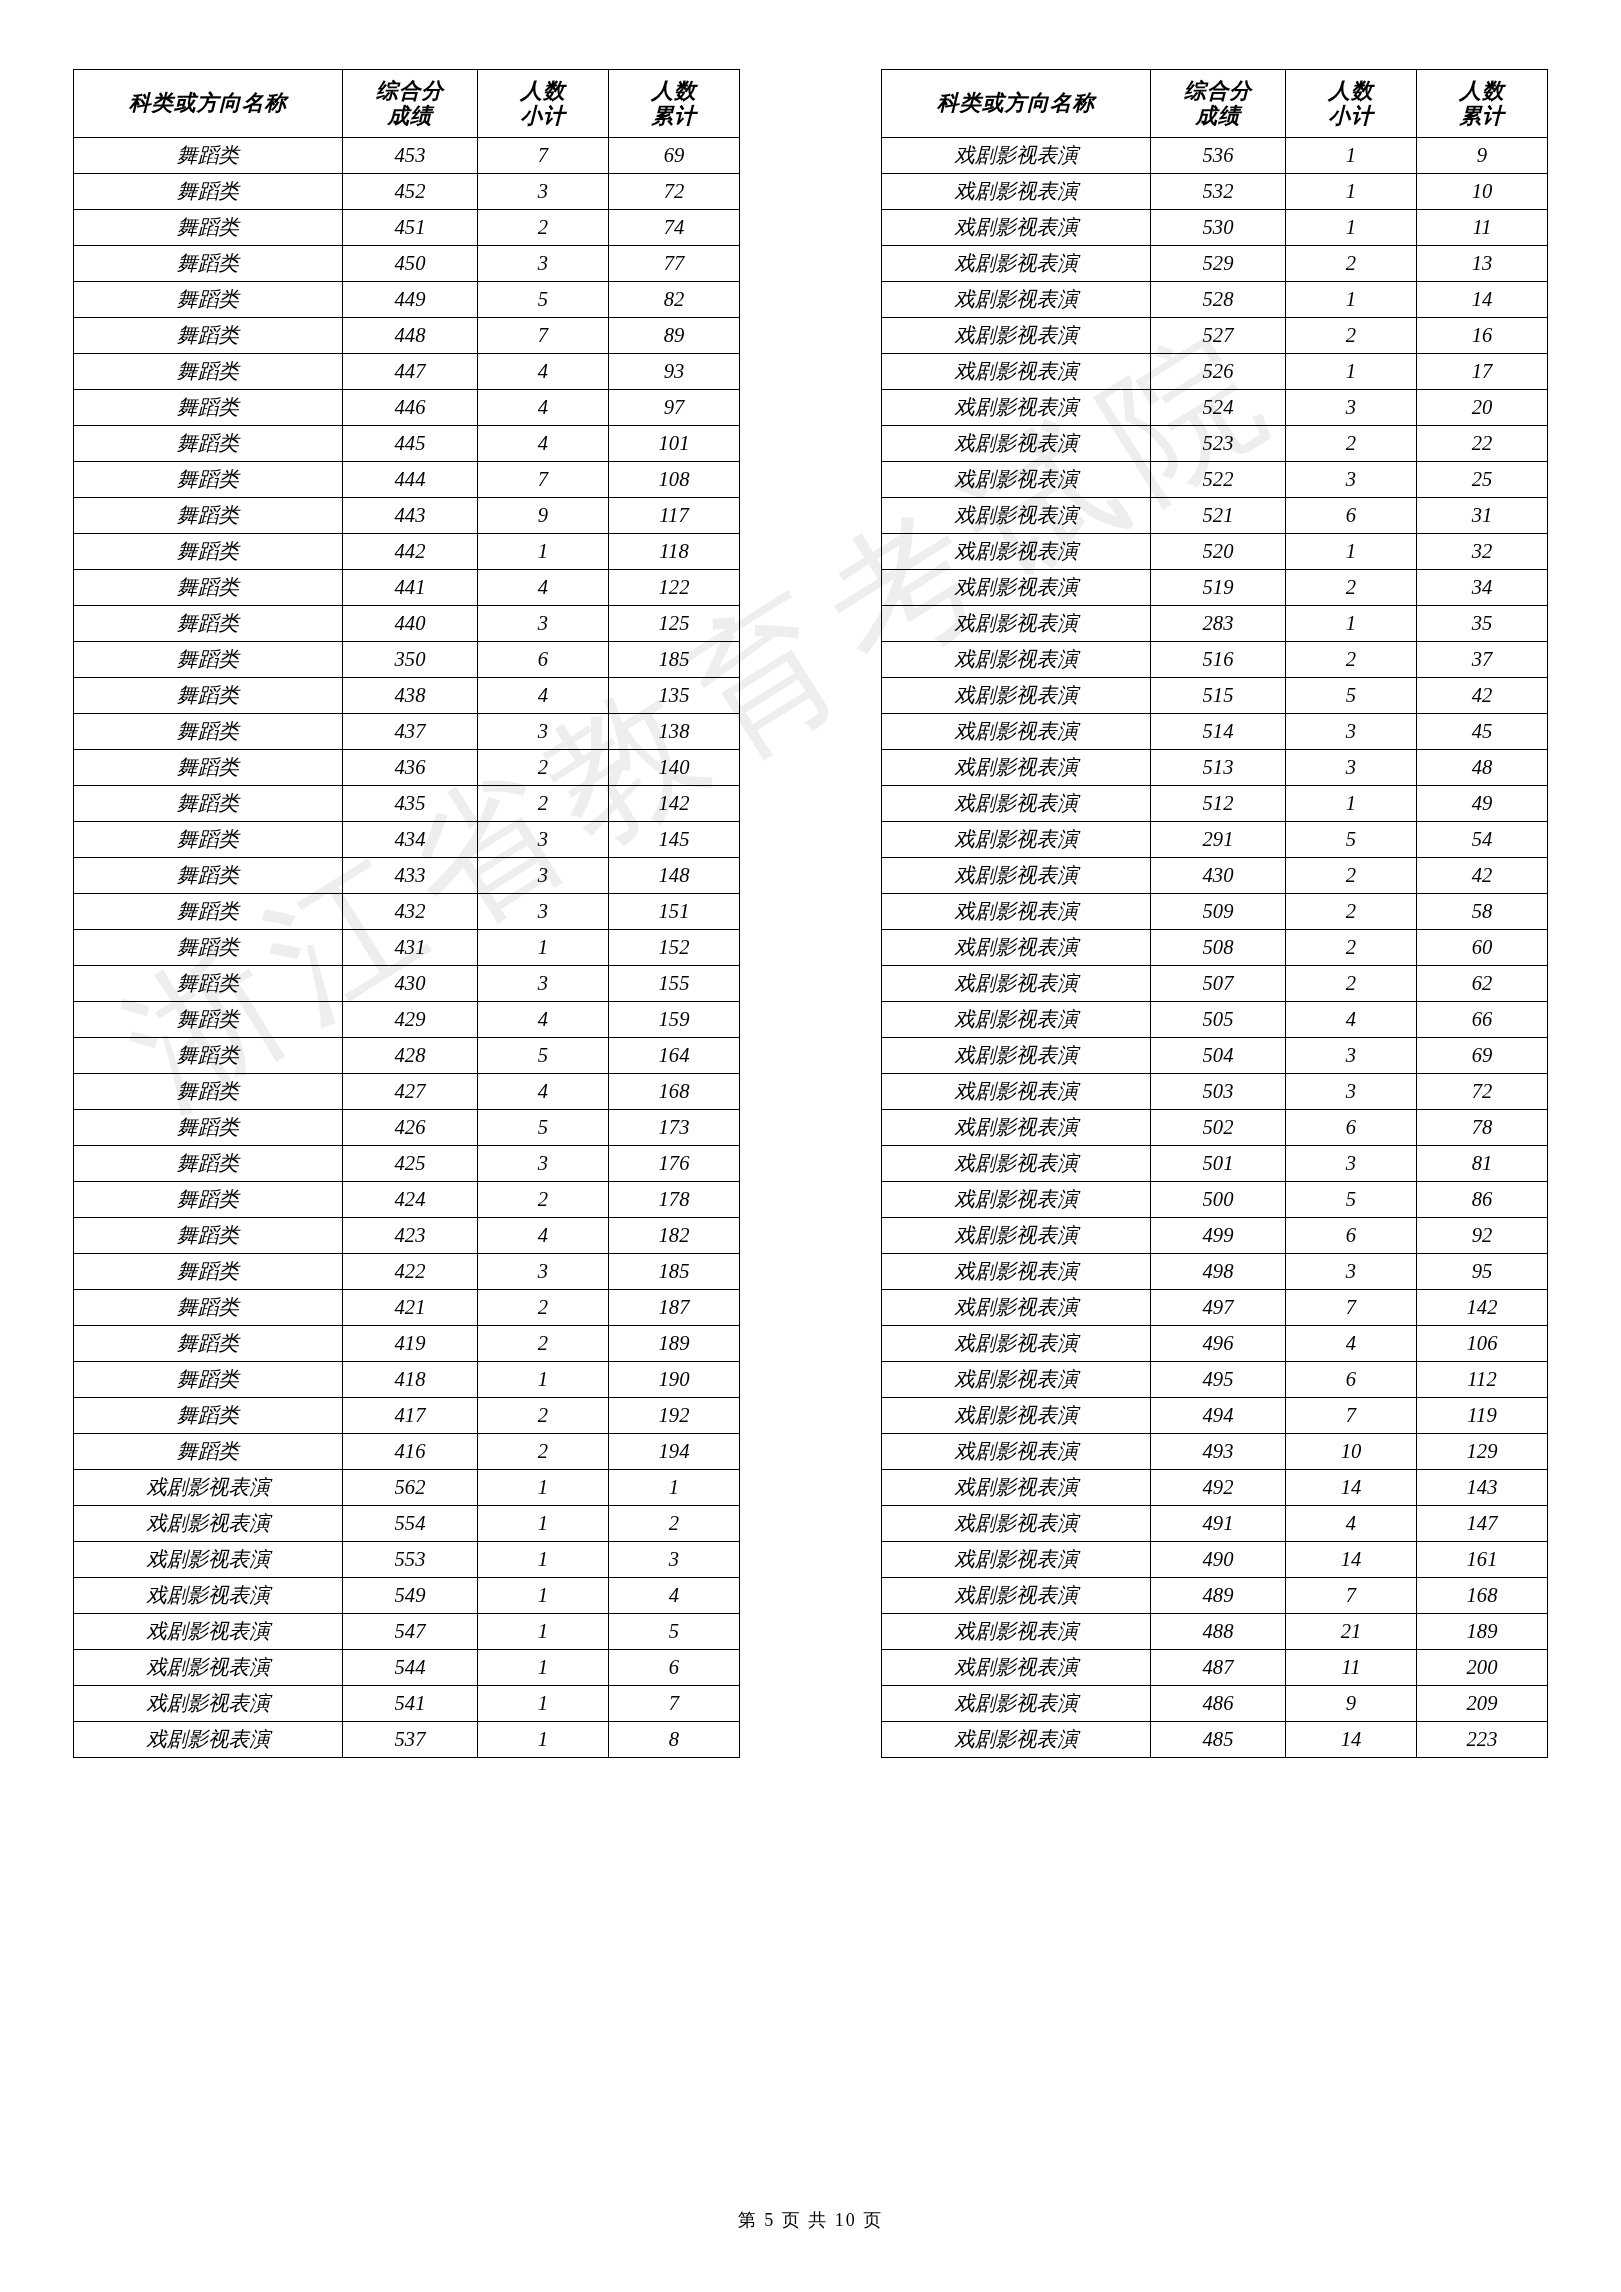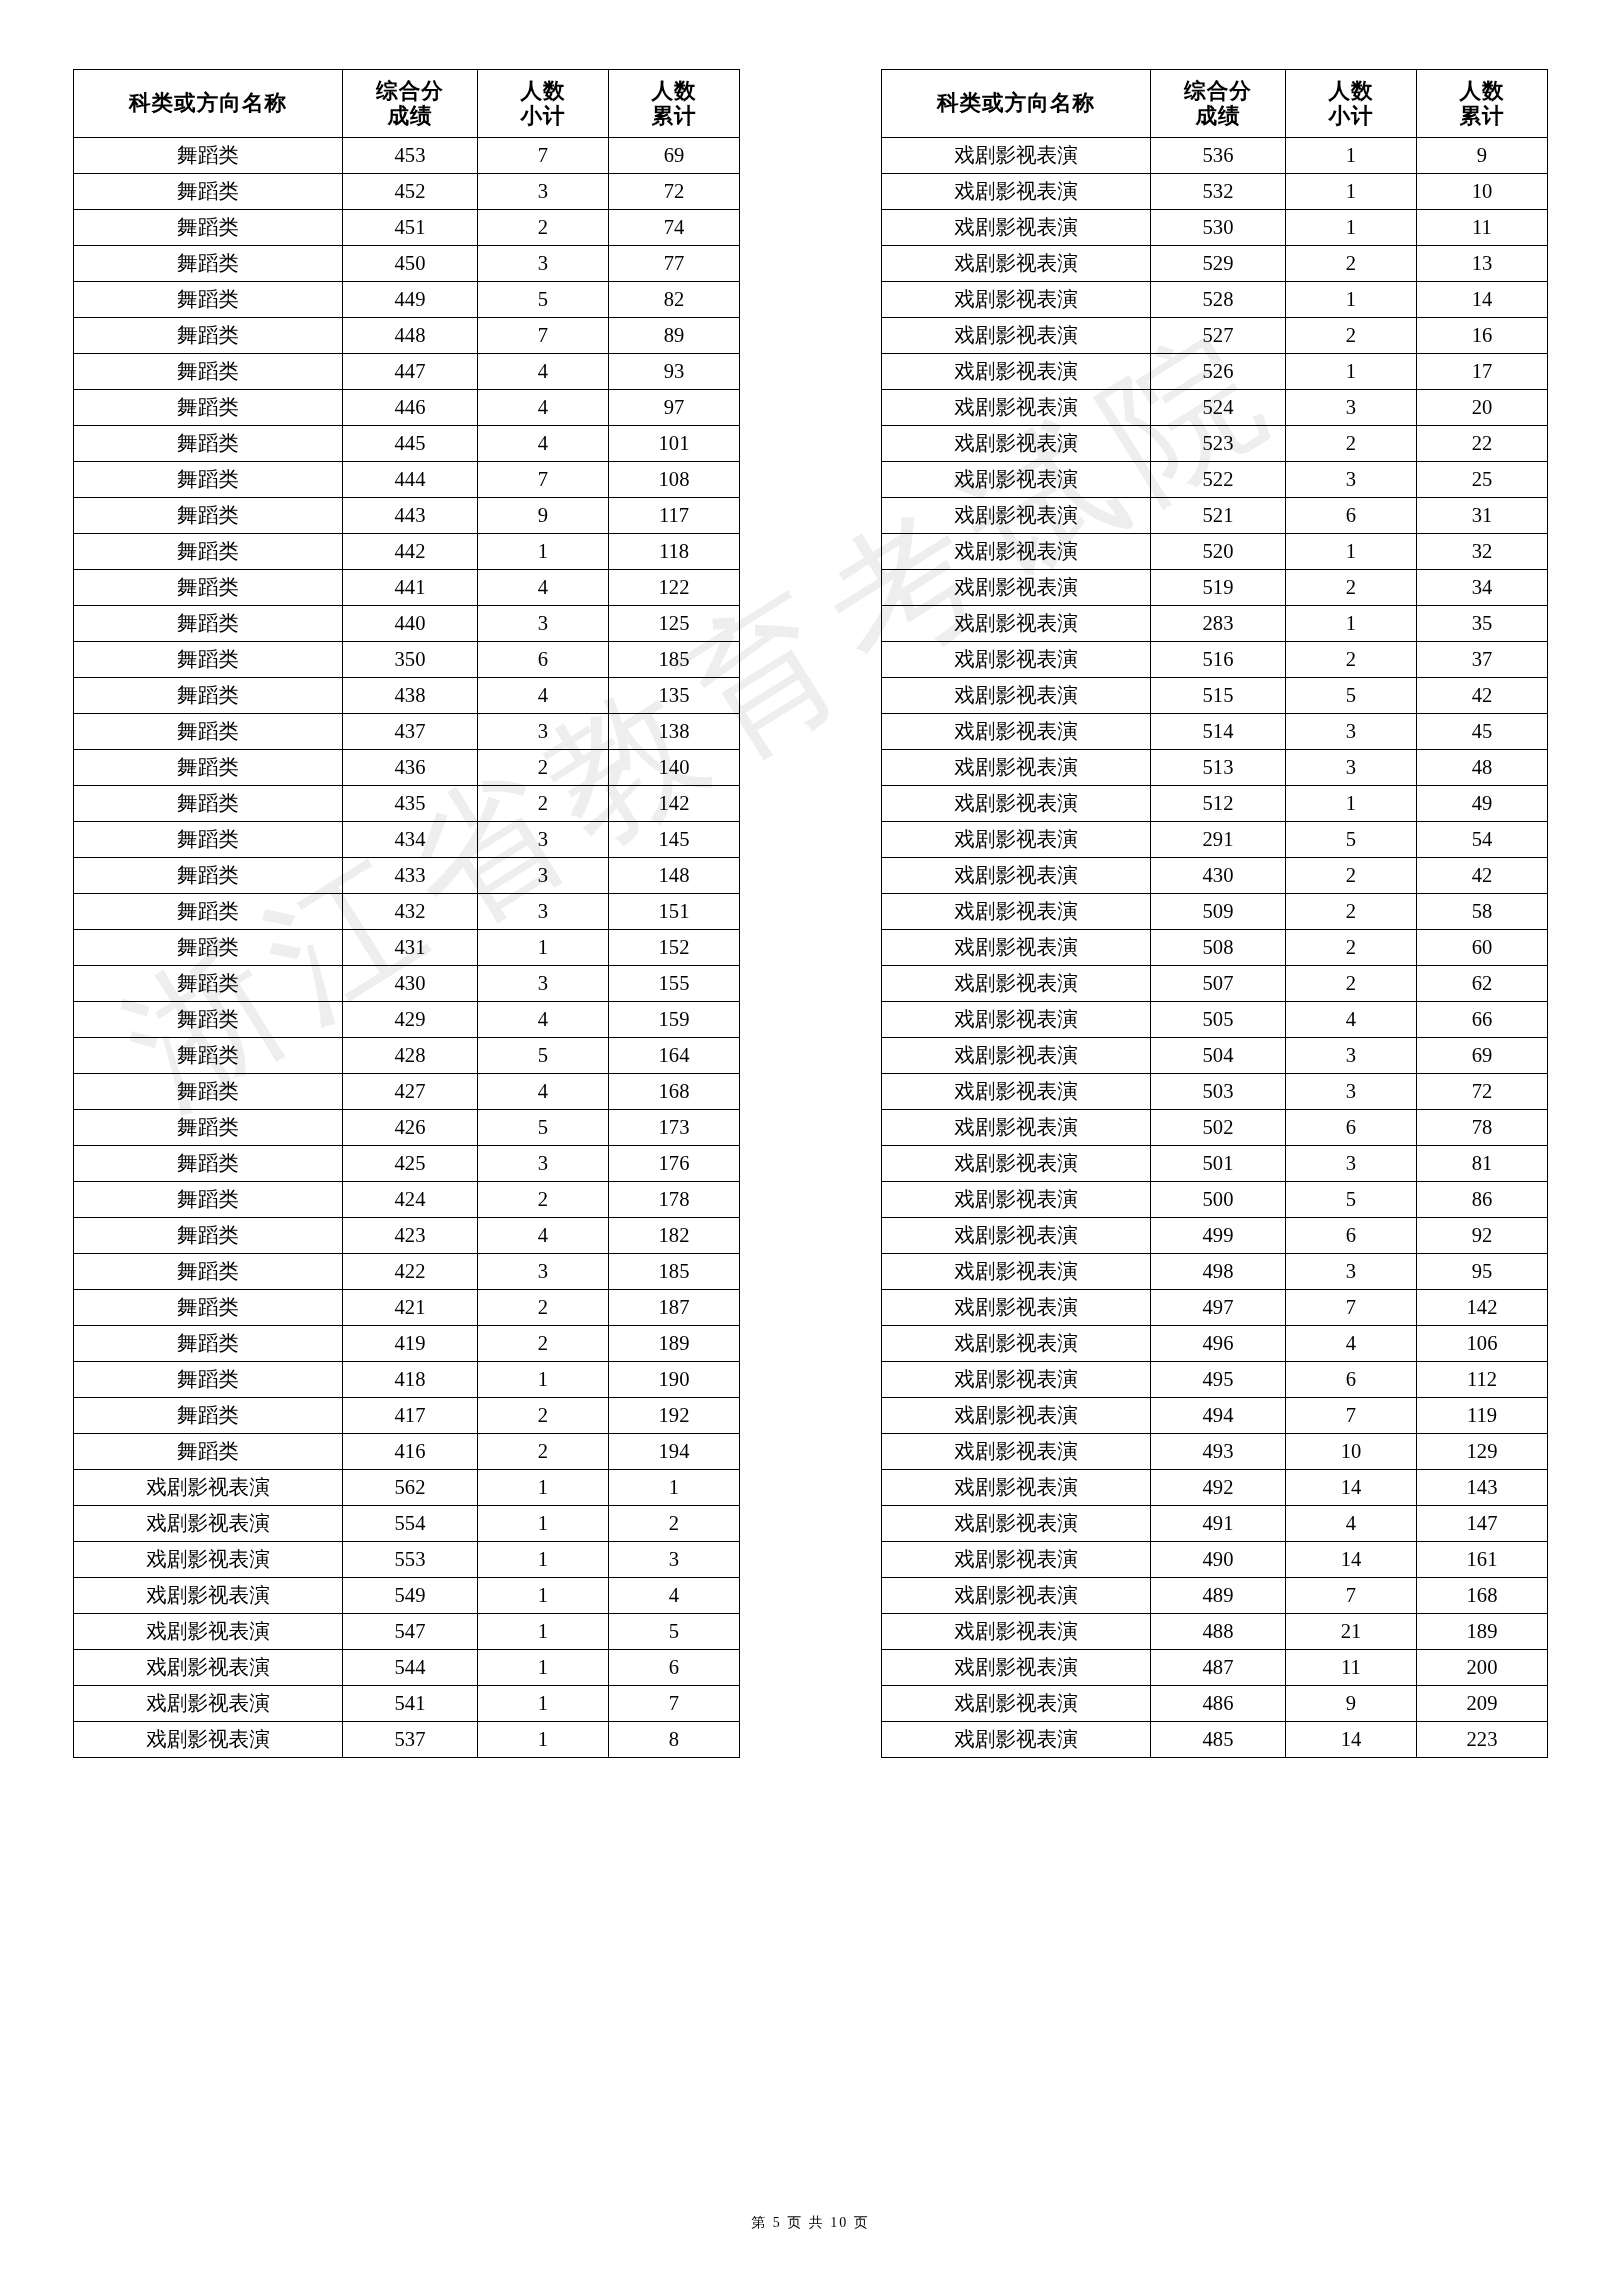--- a/index.html
+++ b/index.html
@@ -44,20 +44,21 @@
     display: flex;
     flex-direction: row;
     justify-content: space-between;
     gap: 94px;
   }
   table.grid {
     border-collapse: collapse;
     table-layout: fixed;
     width: 667px;
     background: transparent;
+    font-style: italic;
   }
   table.grid th, table.grid td {
     border: 1px solid #000000;
     text-align: center;
     vertical-align: middle;
     font-size: 20.6px;
     height: 35px;
     line-height: 1.15;
     padding: 0;
     background: transparent;
@@ -72,21 +73,21 @@
   table.grid col.c-score { width: 135px; }
   table.grid col.c-sub { width: 131px; }
   table.grid col.c-cum { width: 131px; }
   .th-two-line span { display: block; }
   .footer {
     position: absolute;
     left: 0;
     right: 0;
     bottom: 61px;
     text-align: center;
-    font-size: 14px;
+    font-size: 18px;
     font-family: "Liberation Serif", serif;
     letter-spacing: 2px;
     z-index: 3;
   }
 </style>
 </head>
 <body>
 
 <div class="page">
 

